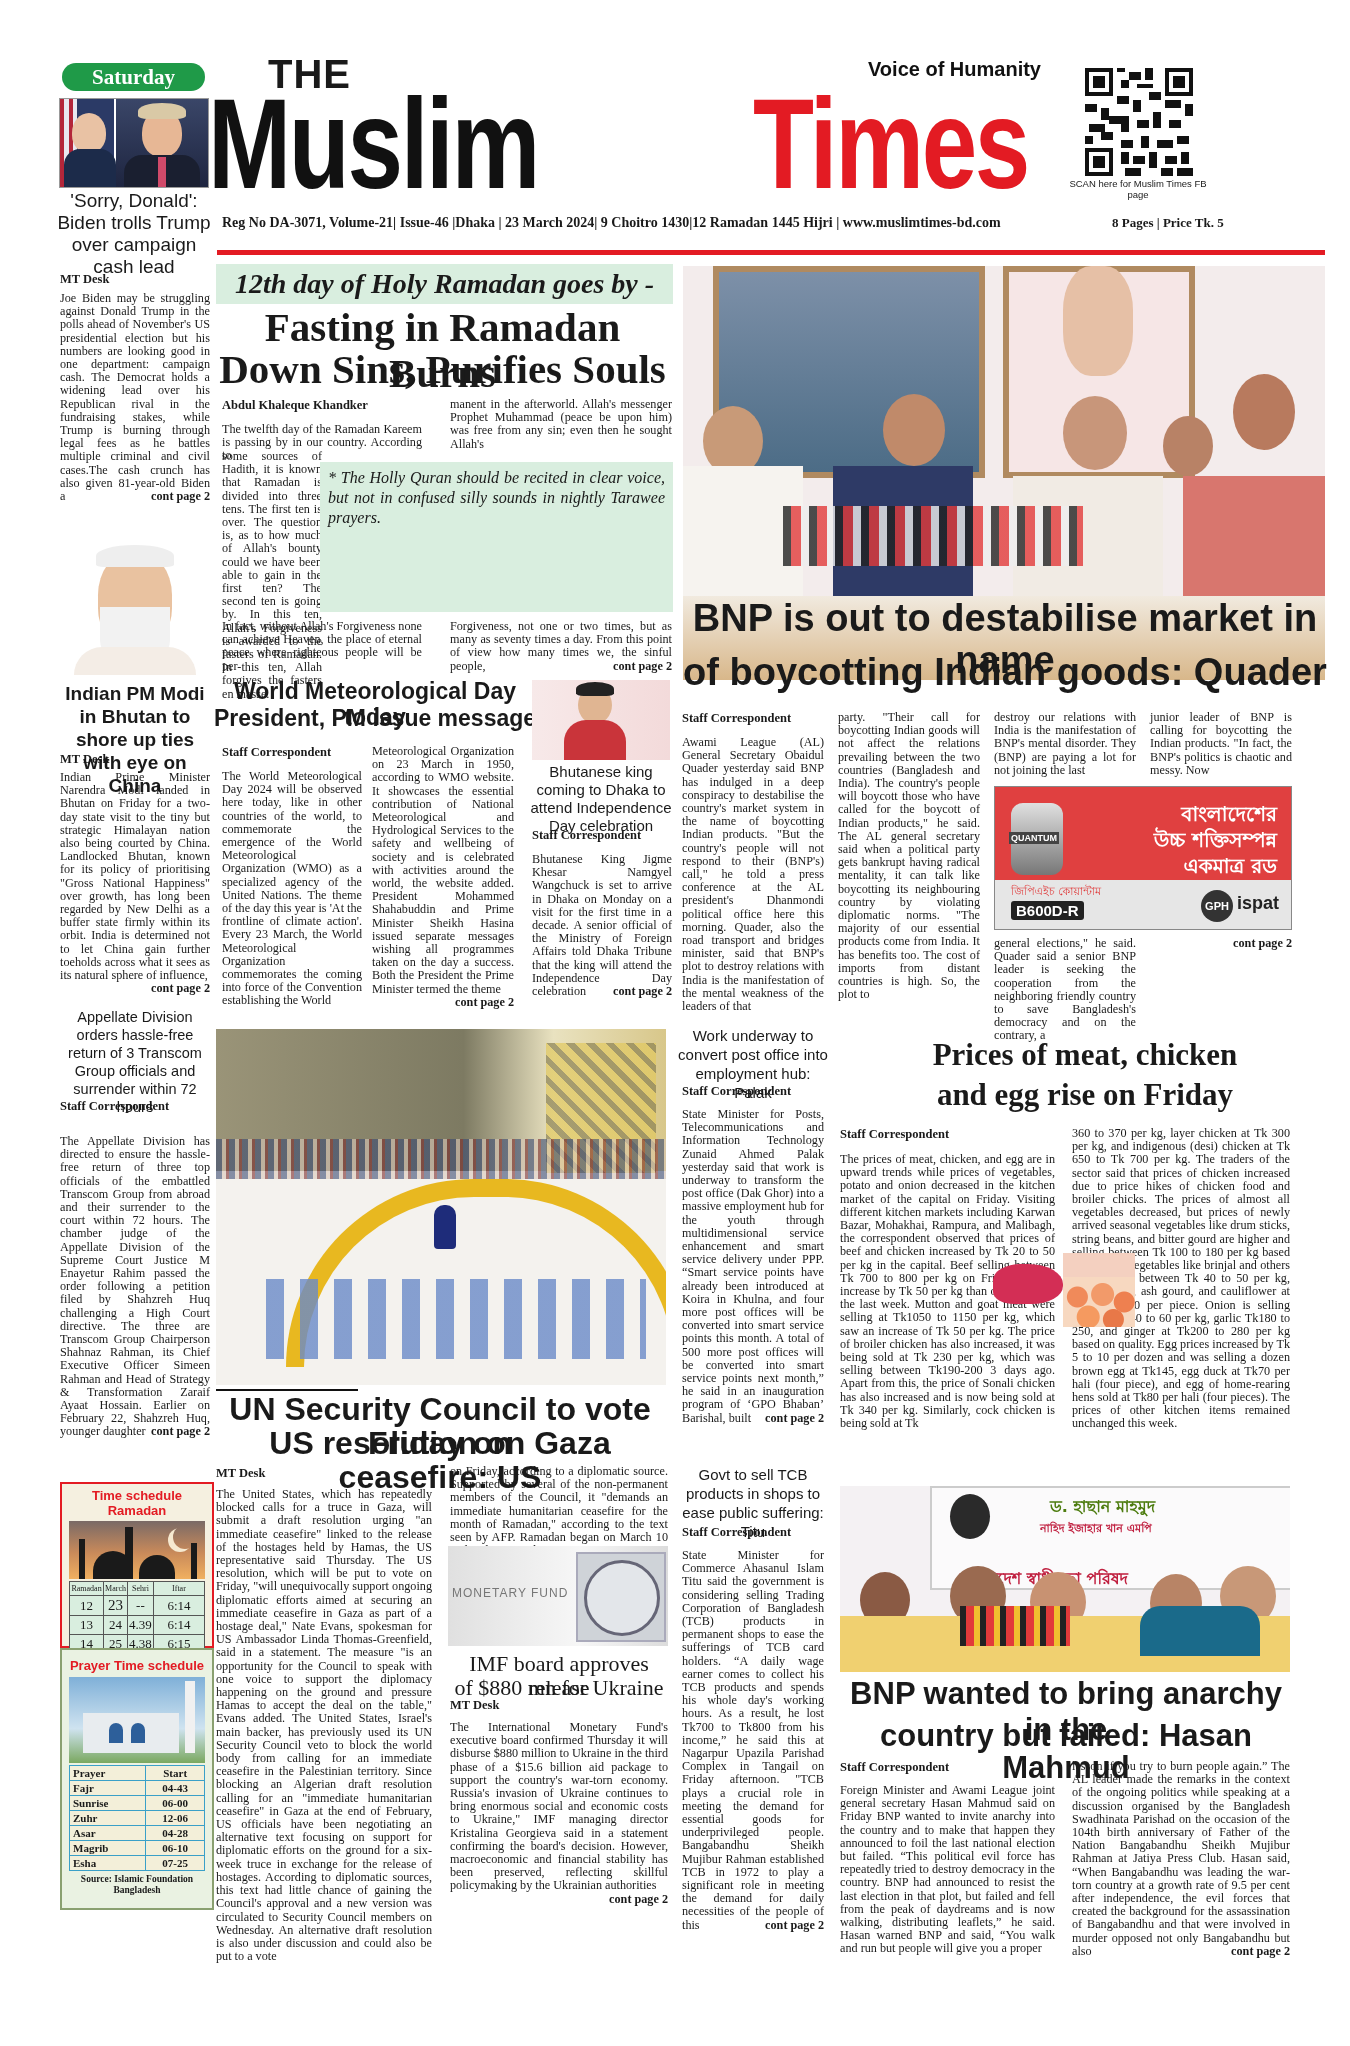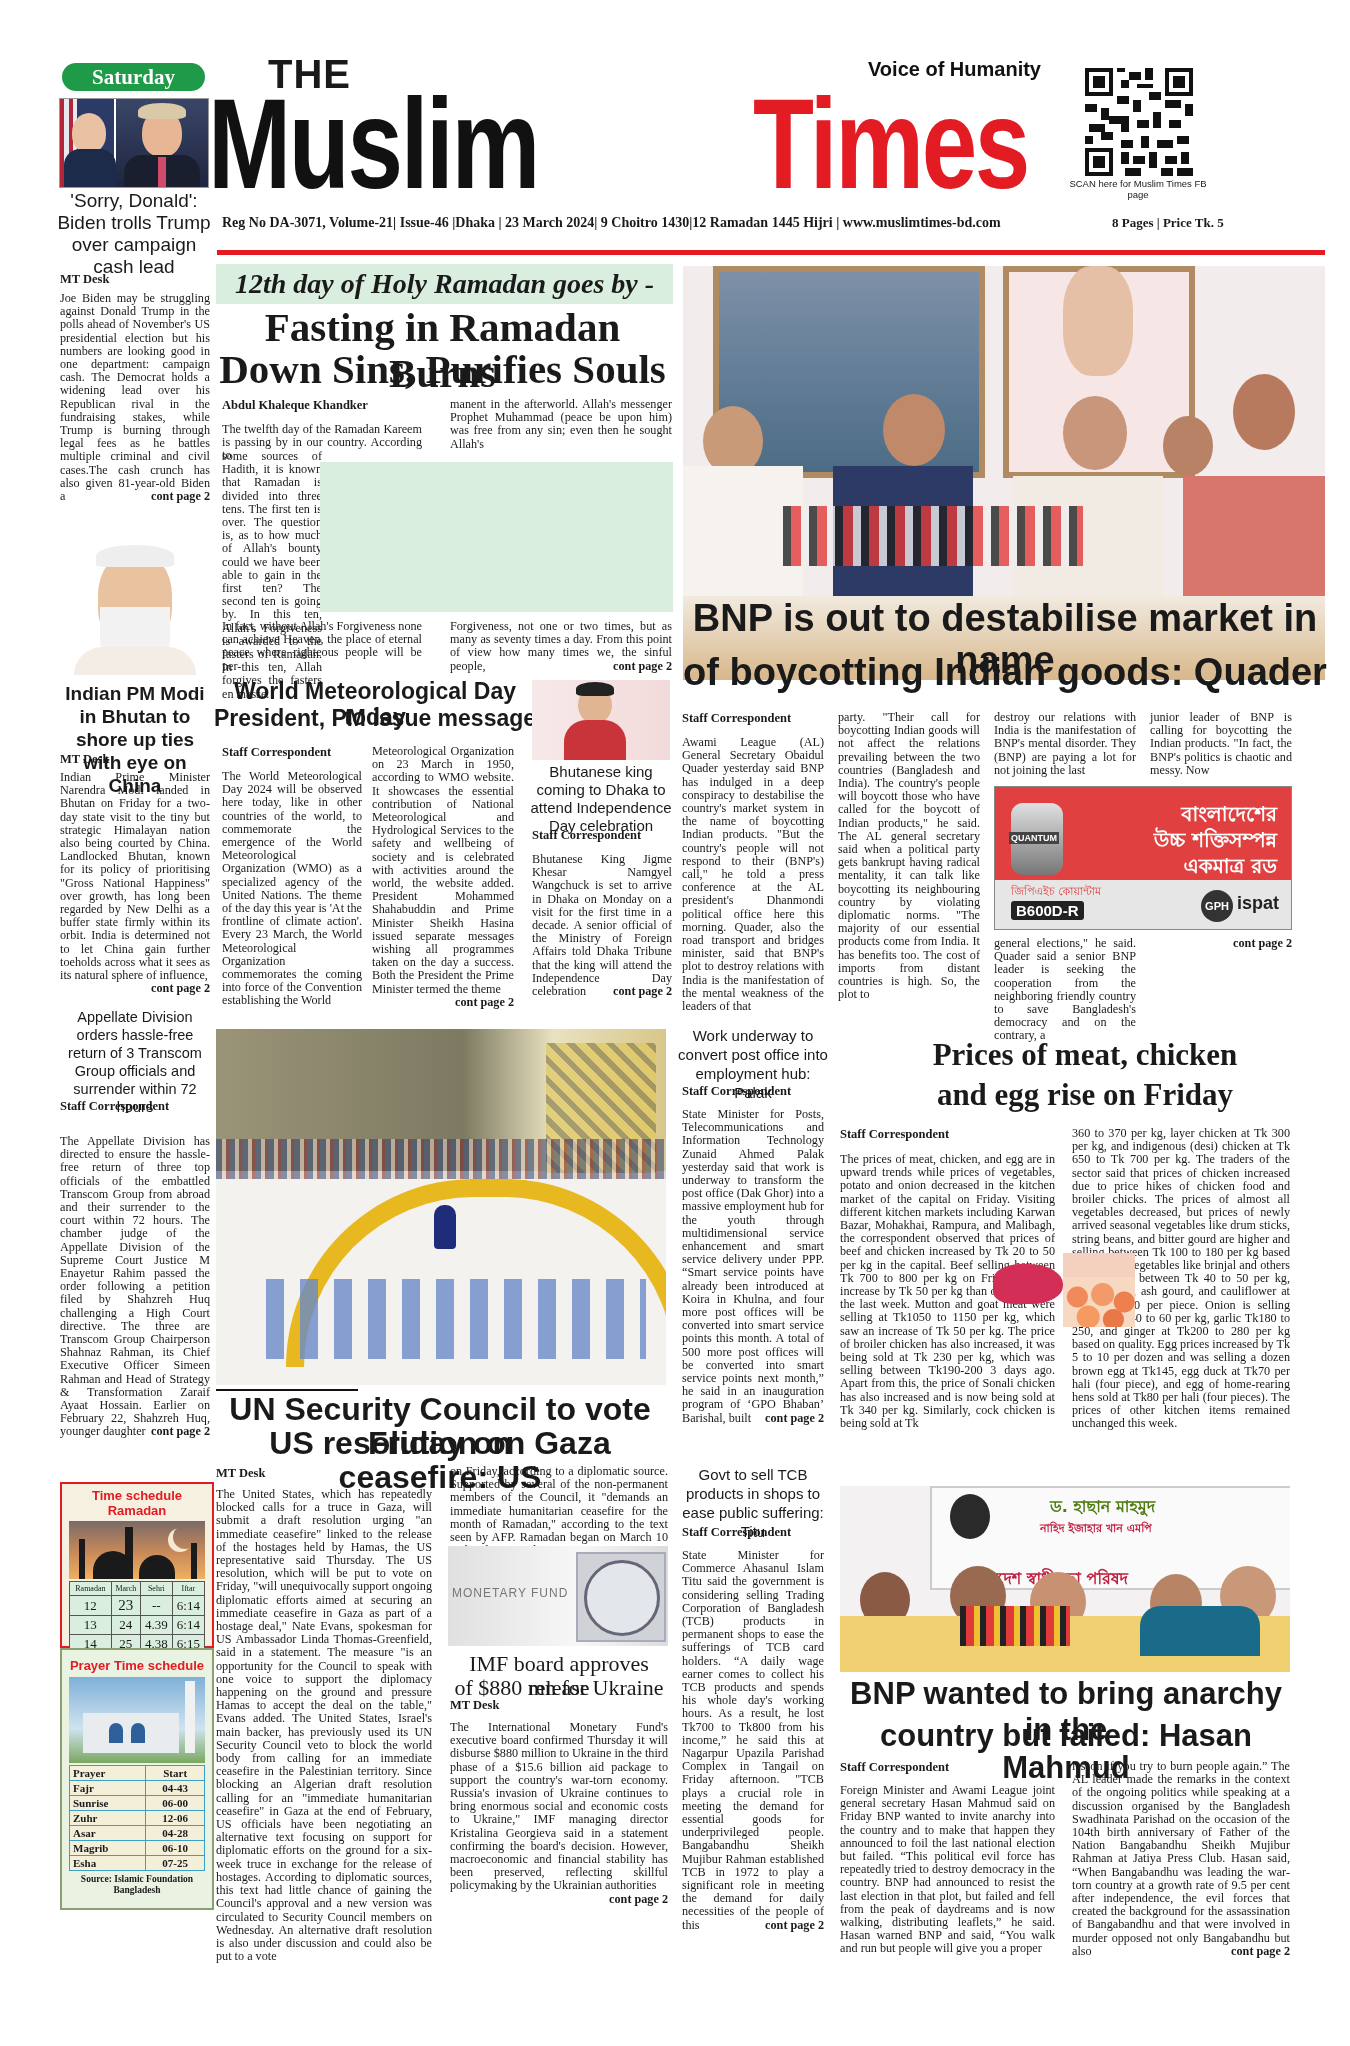--- a/index.html
+++ b/index.html
@@ -126,21 +126,21 @@
     <div style="position:absolute;left:10px;top:18px;width:6px;height:42px;background:#1a1a1a;"></div>
     <div style="position:absolute;left:122px;top:22px;width:6px;height:38px;background:#1a1a1a;"></div>
     <div style="position:absolute;left:104px;top:4px;width:24px;height:24px;border-radius:50%;box-shadow:-5px 3px 0 0 #f6e9d0;"></div>
   </div>
   <table style="margin:2px 7px 0 7px;width:136px;font-size:11.5px;background:#d9eedf;">
     <thead>
         <tr id="ram-head">
           <th style="border: 1px solid rgb(85, 85, 85); font-size: 8px; font-weight: normal; padding: 2px 0px;">Ramadan</th>
           <th style="border: 1px solid rgb(85, 85, 85); font-size: 8px; font-weight: normal; padding: 2px 0px;">March</th>
           <th style="border: 1px solid rgb(85, 85, 85); font-size: 8px; font-weight: normal; padding: 2px 0px;">Sehri</th>
-          <th style="border: 1px solid rgb(85, 85, 85); font-size: 8px; font-weight: normal; padding: 2px 0px;">Iftar</th>
+          <th style="border: 1px solid rgb(85, 85, 85); font-size: 8px; font-weight: normal; padding: 2px 16px;">Iftar</th>
         </tr>
       </thead>
     <tbody id="ram-body">
         <tr>
           <td style="border: 1px solid rgb(85, 85, 85); text-align: center; font-size: 13px; padding: 1px 0px;">12</td>
           <td style="border: 1px solid rgb(85, 85, 85); text-align: center; font-size: 15px; padding: 1px 0px;">23</td>
           <td style="border: 1px solid rgb(85, 85, 85); text-align: center; font-size: 13px; padding: 1px 0px;">--</td>
           <td style="border: 1px solid rgb(85, 85, 85); text-align: center; font-size: 13px; padding: 1px 0px;">6:14</td>
         </tr>
         <tr>
@@ -211,20 +211,21 @@
 <div class="abs byline" style="left:222px;top:398px;">Abdul Khaleque Khandker</div>
 <div class="abs txt" style="left:222px;top:423px;width:200px;">The twelfth day of the Ramadan Kareem is passing by in our country. According to</div>
 <div class="abs txt" style="left:222px;top:450px;width:100px;">some sources of Hadith, it is known that Ramadan is divided into three tens. The first ten is over. The question is, as to how much of Allah's bounty could we have been able to gain in the first ten? The second ten is going by. In this ten, Allah's Forgiveness is awarded to the fasters of  Ramadan. In this ten, Allah forgives the fasters en masse.</div>
 <div class="abs txt" style="left:222px;top:620px;width:200px;">In fact, without Allah's Forgiveness none can achieve Heaven, the place of eternal peace where righteous people will be per-</div>
 <div class="abs txt" style="left:450px;top:398px;width:222px;">manent in the afterworld. Allah's messenger Prophet Muhammad (peace be upon him) was free from any sin;  even  then  he  sought  Allah's</div>
 <div class="abs txt" style="left:450px;top:620px;width:222px;">
   <span>Forgiveness, not one or two times, but as many as seventy times a day. From this point of view how many times we, the sinful people,</span>
   <span class="cont">cont page 2</span>
 </div>
 <div class="abs" style="left:320px;top:462px;width:353px;height:150px;background:#d9eedf;padding:6px 8px;box-sizing:border-box;font-style:italic;font-size:16px;line-height:20px;text-align:justify;">
+  <div>* The Holly Quran should be recited in clear voice, but not in confused silly sounds in nightly Tarawee prayers.</div>
 </div>
 
 <div class="abs hl cond" style="left:210px;top:678px;width:330px;font-size:23px;line-height:26px;">World Meteorological Day today</div>
 <div class="abs hl cond" style="left:210px;top:705px;width:330px;font-size:23px;line-height:26px;">President, PM issue message</div>
 <div class="abs byline" style="left:222px;top:745px;">Staff Correspondent</div>
 <div class="abs txt" style="left:222px;top:770px;width:140px;">The World Meteorological Day 2024 will be observed here today, like in other countries of the world, to commemorate the emergence of the World Meteorological Organization (WMO) as a specialized agency of the United Nations. The theme of the day this year is 'At the frontline of climate action'. Every 23 March, the World Meteorological Organization commemorates the coming into force of the Convention establishing the World</div>
 <div class="abs txt" style="left:372px;top:745px;width:142px;">
   <span>Meteorological Organization on 23 March in 1950, according to WMO website. It showcases the essential contribution of National Meteorological and Hydrological Services to the safety and wellbeing of society and is celebrated with activities around the world, the website added. President Mohammed Shahabuddin and Prime Minister Sheikh Hasina issued separate messages wishing all programmes taken on the day a success. Both the President the Prime Minister termed the theme</span>
   <span class="cont">cont page 2</span>
 </div>

